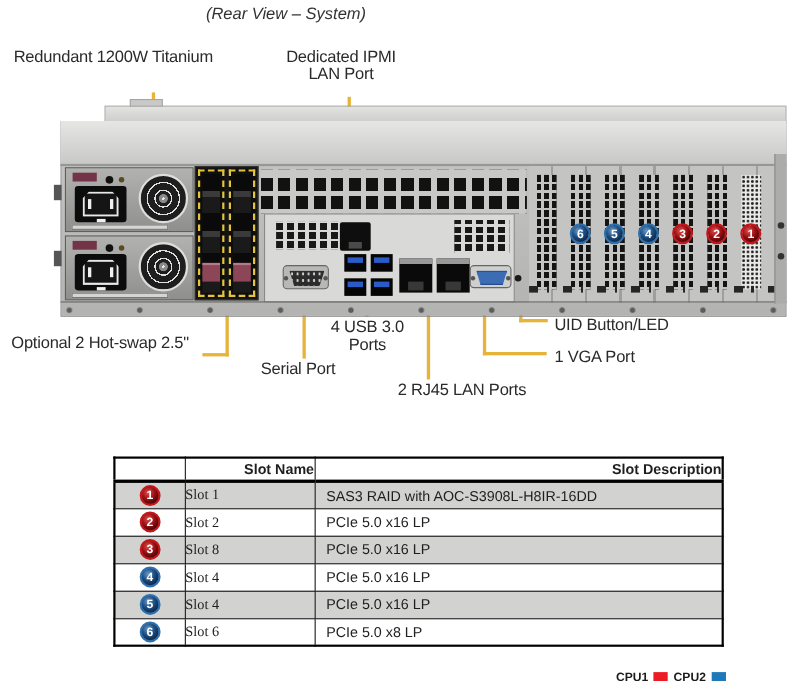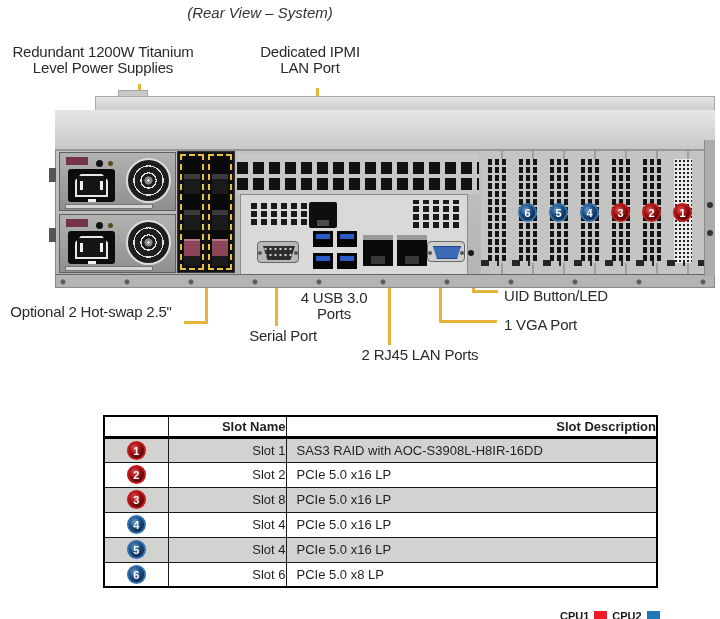--- a/index.html
+++ b/index.html
@@ -5,21 +5,21 @@
   * { margin:0; padding:0; box-sizing:border-box; }
   body { width:720px; height:619px; background:#fff; font-family:"Liberation Sans", sans-serif; color:#1f1f1f; position:relative; overflow:hidden; }
   .abs { position:absolute; }
 
   
   .title { left:100px; top:4px; width:320px; text-align:center; font-style:italic; font-size:15px; color:#333; }
   .lbl { font-size:15px; line-height:16px; color:#2a2a2a; letter-spacing:-0.2px; }
   .lbl-psu   { left:10px;  top:44px;  width:186px; text-align:center; }
   .lbl-ipmi  { left:235px; top:44px;  width:150px; text-align:center; }
   .lbl-bays  { left:0px;   top:304px; width:182px; text-align:center; }
-  .lbl-serial{ left:237px; top:328px; width:80px;  text-align:right; }
+  .lbl-serial{ left:237px; top:328px; width:80px;  text-align:left; }
   .lbl-usb   { left:298px; top:290px; width:72px;  text-align:center; }
   .lbl-lan   { left:350px; top:347px; width:140px; text-align:center; }
   .lbl-uid   { left:504px; top:288px; width:140px; }
   .lbl-vga   { left:504px; top:317px; width:100px; }
 
   
   .ln { background:#e5b439; }
   .ln-psu    { left:138px; top:84px;  width:3px; height:82px; }
   .ln-ipmi   { left:316px; top:88px;  width:3px; height:128px; }
   .ln-bays-v { left:205px; top:272px; width:3px; height:52px; }
@@ -117,39 +117,38 @@
   .badge.onchassis { position:absolute; top:203px; }
   .bp0{left:518px;} .bp1{left:549px;} .bp2{left:580px;} .bp3{left:611px;} .bp4{left:642px;} .bp5{left:673px;}
 
   
   .slot-table { position:absolute; left:103px; top:415px; width:553px; border-collapse:collapse; table-layout:fixed;
                 font-size:13px; border:2px solid #000; background:#fff; }
   .slot-table th, .slot-table td { border:1px solid #1a1a1a; height:25px; padding:0; }
   .slot-table thead th { border-bottom:3px solid #000; font-weight:bold; height:21px; text-align:right; }
   .slot-table tbody tr:nth-child(odd) { background:#d2d2d0; }
   .slot-table td.c-icon { text-align:center; }
-  .slot-table td.c-name { text-align:right; }
+  .slot-table td.c-name { text-align:left;font-family:Liberation Serif, serif; }
   .slot-table td.c-desc { padding-left:10px; }
   .col-icon { width:64px; } .col-name { width:118px; } .col-desc { width:371px; }
 
   
   .legend { left:560px; top:590px; display:flex; align-items:center; gap:5px; font-size:11px; font-weight:bold; color:#1a1a1a;margin-top:20px; }
   .legend .sq { width:13px; height:11px; display:inline-block; }
   .sq-red { background:#ed1c24; } .sq-blue { background:#1f78b8; }
 </style>
 </head>
 <body>
 
 <div class="figure">
 
   <div class="abs title">(Rear View – System)</div>
 
   <div class="abs lbl lbl-psu">
     <div>Redundant 1200W Titanium</div>
-    <div>Level Power Supplies</div>
   </div>
   <div class="abs lbl lbl-ipmi">
     <div>Dedicated IPMI</div>
     <div>LAN Port</div>
   </div>
 
   <div class="abs ln ln-psu"></div>
   <div class="abs ln ln-ipmi"></div>
   <div class="abs ln ln-bays-v"></div>
   <div class="abs ln ln-bays-h"></div>

